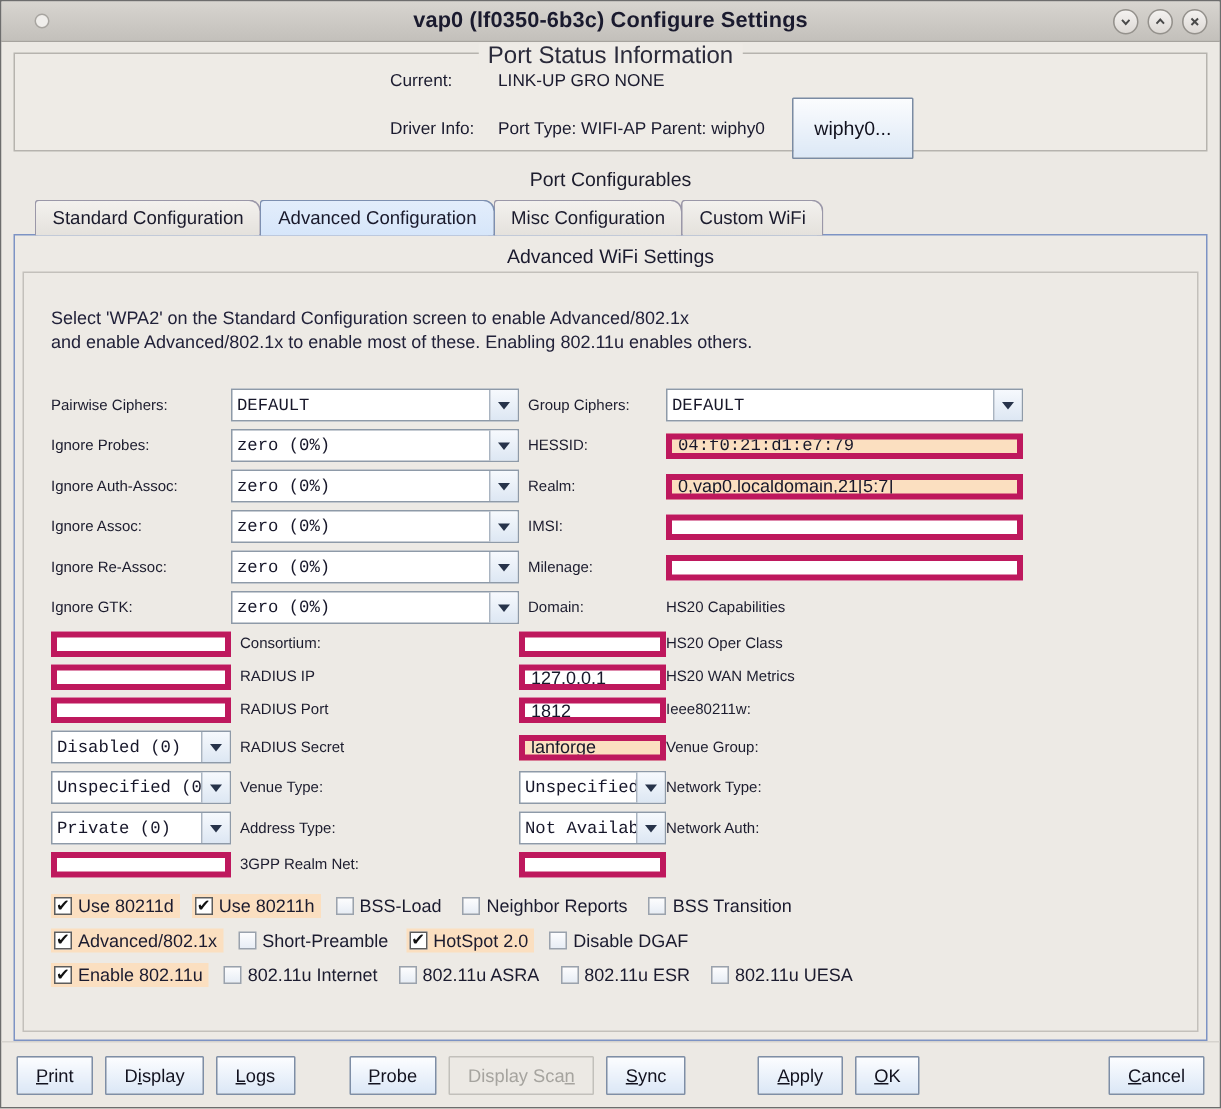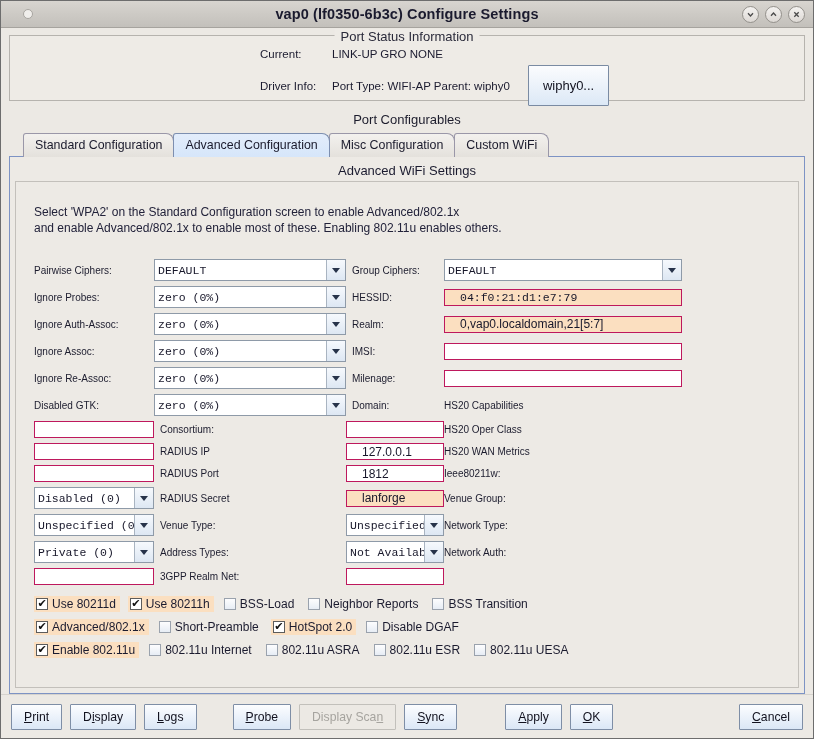--- a/index.html
+++ b/index.html
@@ -60,21 +60,21 @@
   .status-panel {
     border: 1px solid #b6b3ae;
     background: #eeebe6;
     position: relative;
     padding: 12px 0 10px 0;
     margin-bottom: 9px;
     height: 66px;
   }
   .status-title {
     position: absolute; top: -7px; left: 50%; transform: translateX(-50%);
-    background: #eeebe6; padding: 0 6px; font-size: 13px; color: #2a2a3a;
+    background: #eeebe6; padding: 0 6px; font-size: 16px; color: #2a2a3a;
     white-space: nowrap;
   }
   .status-row { display: flex; align-items: center; font-size: 11.5px; margin-bottom: 5px; }
   .status-row.r1 { padding-left: 250px; }
   .status-row.r2 { padding-left: 250px; margin-bottom: 0; }
   .status-lbl { width: 72px; }
   .wiphy-btn {
     margin-left: 18px;
     background: linear-gradient(to bottom,#fbfcfe,#dce8f6);
     border: 1px solid #7a8ba3;
@@ -118,22 +118,22 @@
     padding: 22px 18px 8px 18px;
   }
   .hint { font-size: 12px; line-height: 16px; margin-bottom: 23px; color: #22223a; }
 
   
   .grid { display: grid; grid-template-columns: 120px 192px 98px 238px; row-gap: 5px; align-items: center; }
   .lbl { font-size: 10px; color: #1c1c2e; white-space: nowrap; }
   .lbl.r { padding-left: 6px; }
 
   .tf {
-    height: 17px; border: 1px solid #be185d; background: #ffffff;
-    display: flex; align-items: center; padding: 0 15px;
+    height: 17px; border: 4px solid #be185d; background: #ffffff;
+    display: flex; align-items: center; padding: 0 4px;
     font-size: 12px; color: #17172a; overflow: hidden; white-space: nowrap;
   }
   .tf.hl { background: #fbdfc0; }
   .tf.mono { font-family: "Liberation Mono", monospace; font-size: 11.5px; }
 
   .combo {
     height: 22px; display: flex; border: 1px solid #8e9aa8; background: #ffffff;
   }
   .combo .val {
     flex: 1; display: flex; align-items: center; padding: 0 3px;
@@ -298,21 +298,21 @@
           <div class="lbl">Ignore Re-Assoc:</div>
           <div class="combo">
             <div class="val">zero (0%)</div>
             <div class="arrow">
                 <i></i>
               </div>
           </div>
           <div class="lbl r">Milenage:</div>
           <div class="tf"></div>
 
-          <div class="lbl">Disabled GTK:</div>
+          <div class="lbl">Ignore GTK:</div>
           <div class="combo">
             <div class="val">zero (0%)</div>
             <div class="arrow">
                 <i></i>
               </div>
           </div>
           <div class="lbl r">Domain:</div>
 
           <div class="lbl">HS20 Capabilities</div>
           <div class="tf"></div>
@@ -354,21 +354,21 @@
               </div>
           </div>
 
           <div class="lbl">Network Type:</div>
           <div class="combo">
             <div class="val">Private (0)</div>
             <div class="arrow">
                 <i></i>
               </div>
           </div>
-          <div class="lbl r">Address Types:</div>
+          <div class="lbl r">Address Type:</div>
           <div class="combo">
             <div class="val">Not Available (0)</div>
             <div class="arrow">
                 <i></i>
               </div>
           </div>
 
           <div class="lbl">Network Auth:</div>
           <div class="tf"></div>
           <div class="lbl r">3GPP Realm Net:</div>

